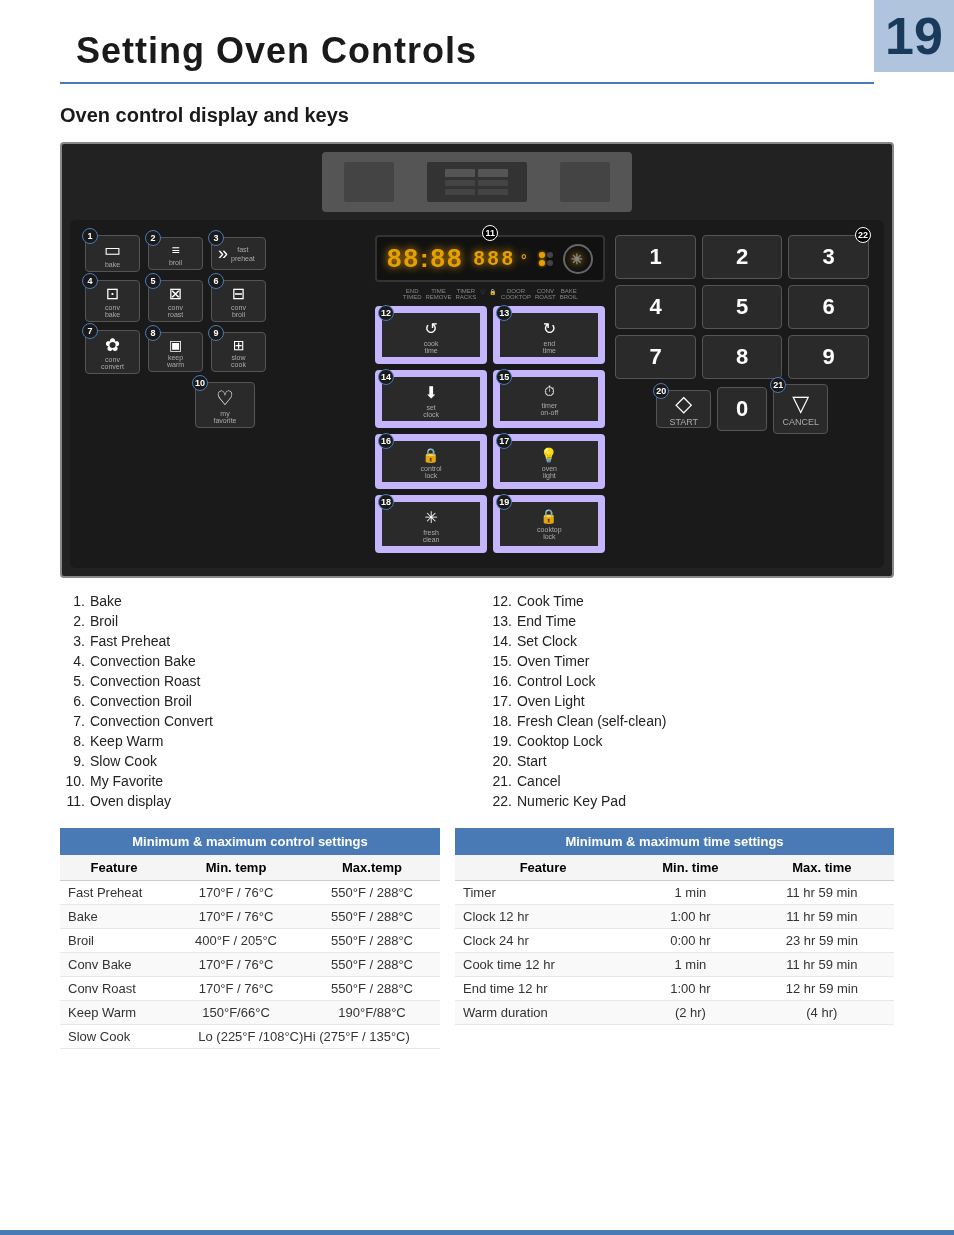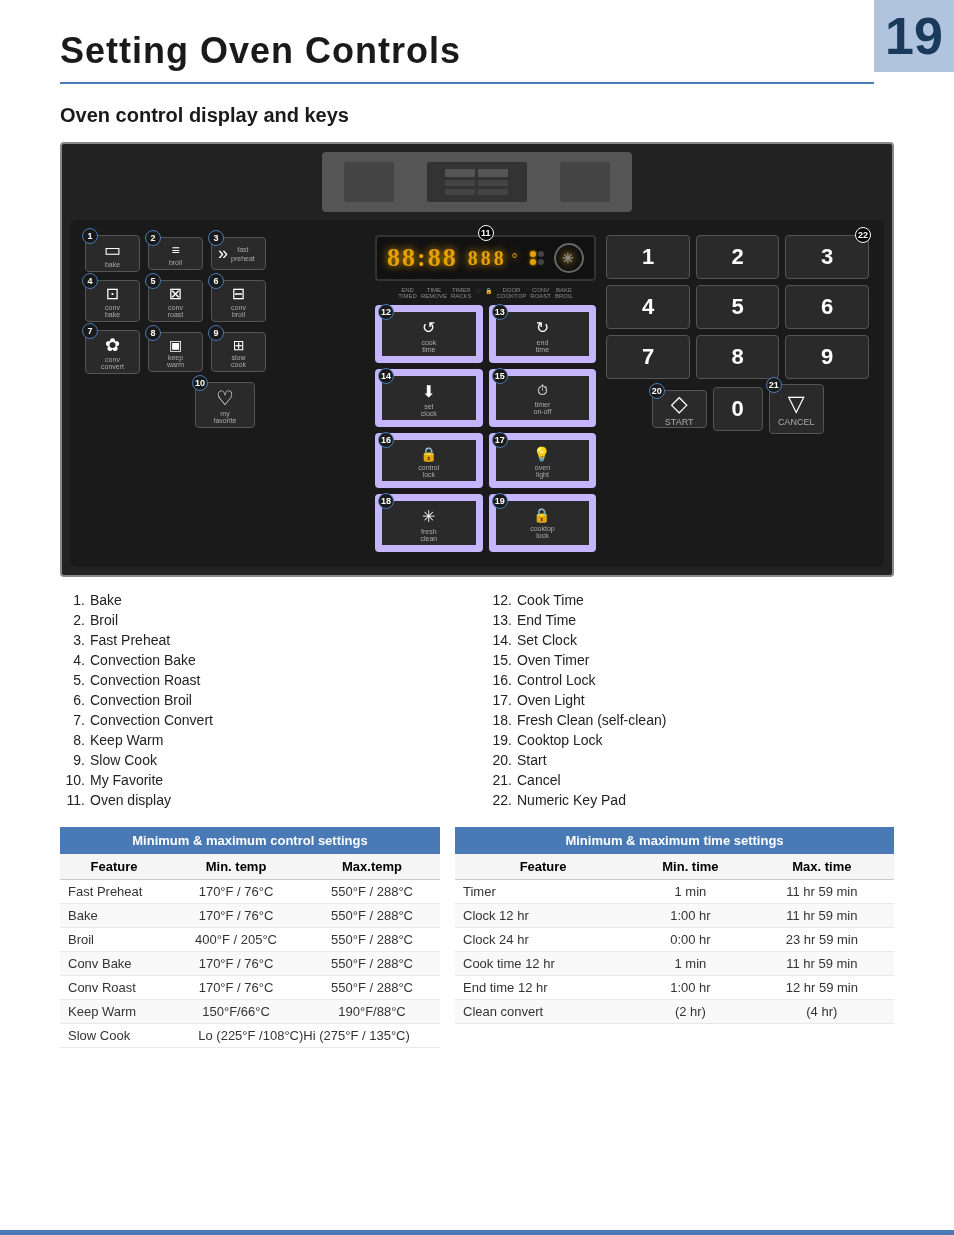--- a/index.html
+++ b/index.html
@@ -22,21 +22,21 @@
       color: #1a3a5c;
       font-size: 52px;
       font-weight: bold;
       text-align: center;
       padding: 10px 0;
       line-height: 1;
     }
 
     
     .page-title {
-      padding: 30px 80px 10px 60px;
+      padding: 30px 80px 10px 76px;
       font-size: 36px;
       font-weight: bold;
       color: #1a1a1a;
       letter-spacing: 1px;
     }
 
     .title-underline {
       height: 2px;
       background: #4a7ab5;
       margin: 0 0 0 60px;
@@ -181,21 +181,21 @@
     
     .digital-display {
       background: #111;
       border: 2px solid #333;
       border-radius: 4px;
       padding: 6px 10px;
       color: #e8a000;
       font-size: 28px;
       font-weight: bold;
       letter-spacing: 3px;
-      font-family: Liberation Serif, serif;
+      font-family: Liberation Sans, sans-serif;
       text-shadow: 0 0 8px #e8a000;
       display: flex;
       align-items: center;
       gap: 5px;
       width: 100%;
       justify-content: center;
       position: relative;
     }
 
     .display-dots {
@@ -824,21 +824,21 @@
             <td>Cook time 12 hr</td>
             <td>1 min</td>
             <td>11 hr 59 min</td>
           </tr>
         <tr>
             <td>End time 12 hr</td>
             <td>1:00 hr</td>
             <td>12 hr 59 min</td>
           </tr>
         <tr>
-            <td>Clean convert</td>
+            <td>Warm duration</td>
             <td>(2 hr)</td>
             <td>(4 hr)</td>
           </tr>
       </tbody>
     </table>
   </div>
 </div>
 
 <div class="bottom-bar"></div>
 

